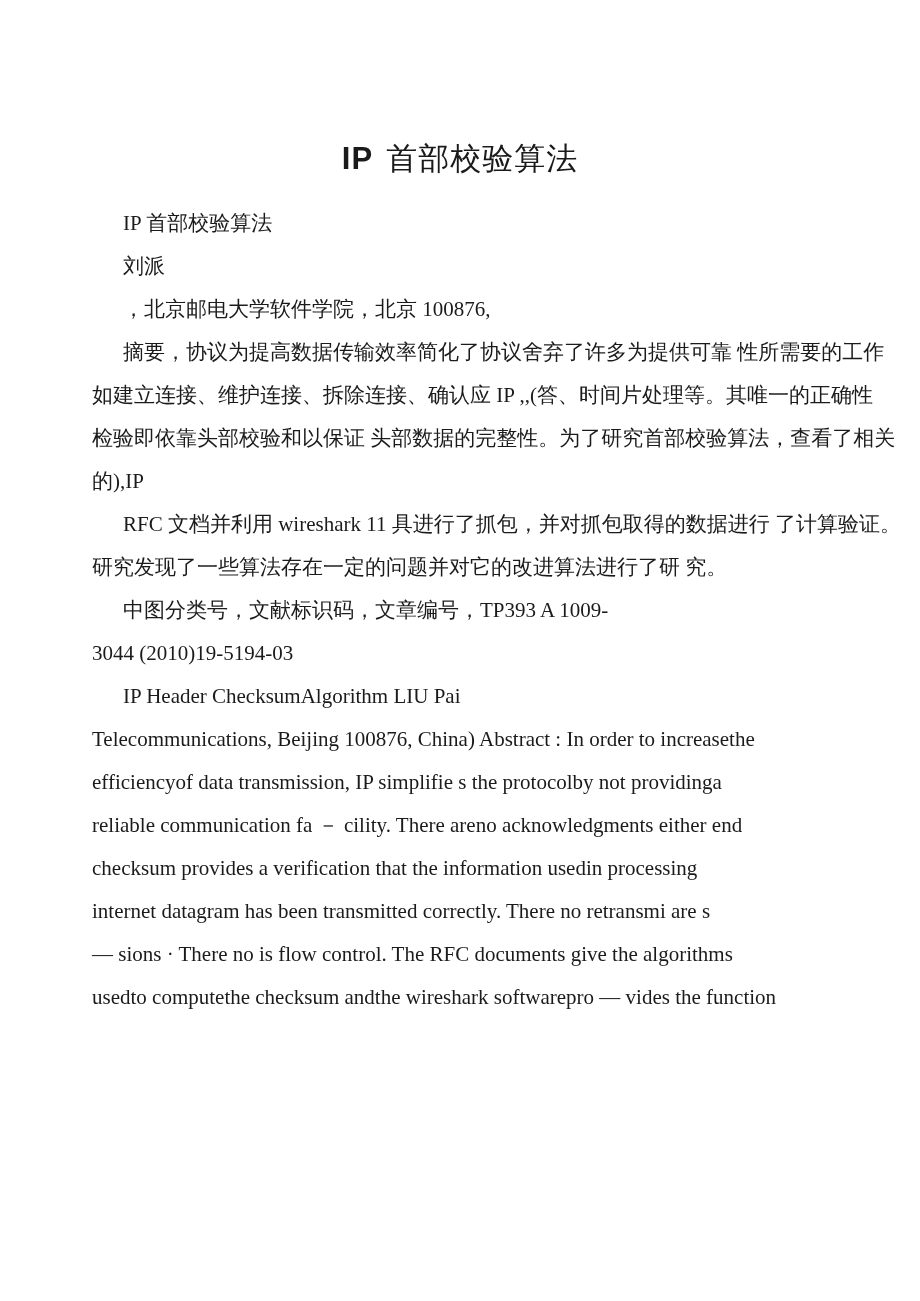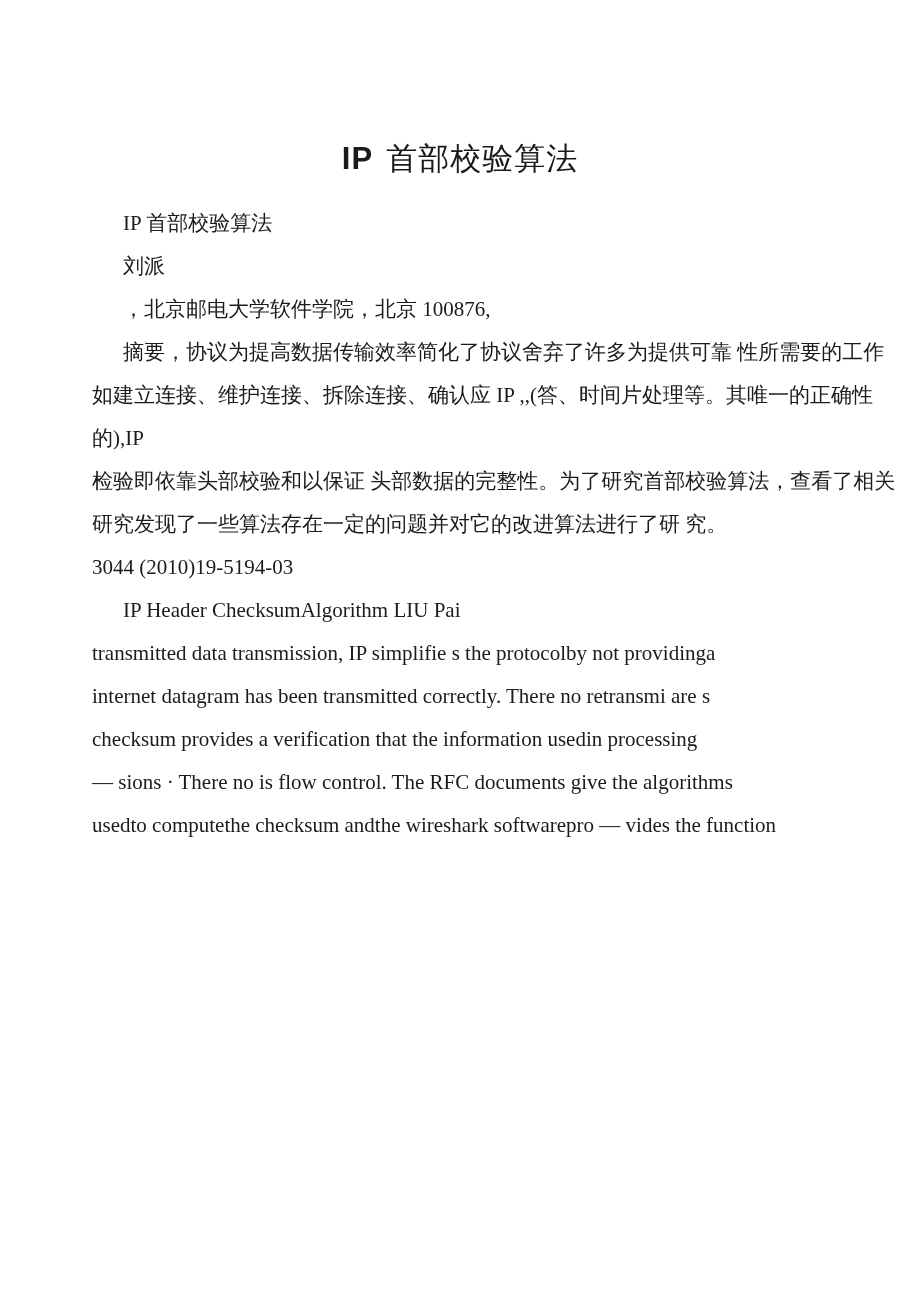--- a/index.html
+++ b/index.html
@@ -60,25 +60,29 @@
   <h1 class="doc-title">
     <span class="title-latin">IP</span><span class="title-cjk">首部校验算法</span>
   </h1>
 
   <div class="doc-body">
     <div class="line indent">IP 首部校验算法</div>
     <div class="line indent">刘派</div>
     <div class="line indent">，北京邮电大学软件学院，北京 100876,</div>
     <div class="line indent">摘要，协议为提高数据传输效率简化了协议舍弃了许多为提供可靠 性所需要的工作</div>
     <div class="line">如建立连接、维护连接、拆除连接、确认应 IP ,,(答、时间片处理等。其唯一的正确性</div>
+    <div class="line">检验即依靠头部校验和以保证 头部数据的完整性。为了研究首部校验算法，查看了相关</div>
     <div class="line">的),IP</div>
-    <div class="line">检验即依靠头部校验和以保证 头部数据的完整性。为了研究首部校验算法，查看了相关</div>
+    <div class="line indent">RFC 文档并利用 wireshark 11 具进行了抓包，并对抓包取得的数据进行 了计算验证。</div>
     <div class="line">研究发现了一些算法存在一定的问题并对它的改进算法进行了研 究。</div>
+    <div class="line indent">中图分类号，文献标识码，文章编号，TP393 A 1009-</div>
     <div class="line">3044 (2010)19-5194-03</div>
     <div class="line indent">IP Header ChecksumAlgorithm LIU Pai</div>
-    <div class="line">transmitted data transmission, IP simplifie s the protocolby not providinga</div>
+    <div class="line">Telecommunications, Beijing 100876, China) Abstract : In order to increasethe</div>
+    <div class="line">efficiencyof data transmission, IP simplifie s the protocolby not providinga</div>
+    <div class="line">reliable communication fa － cility. There areno acknowledgments either end</div>
+    <div class="line">checksum provides a verification that the information usedin processing</div>
     <div class="line">internet datagram has been transmitted correctly. There no retransmi are s</div>
-    <div class="line">checksum provides a verification that the information usedin processing</div>
     <div class="line">— sions · There no is flow control. The RFC documents give the algorithms</div>
     <div class="line">usedto computethe checksum andthe wireshark softwarepro — vides the function</div>
   </div>
 
 </div>
 
 </body></html>

